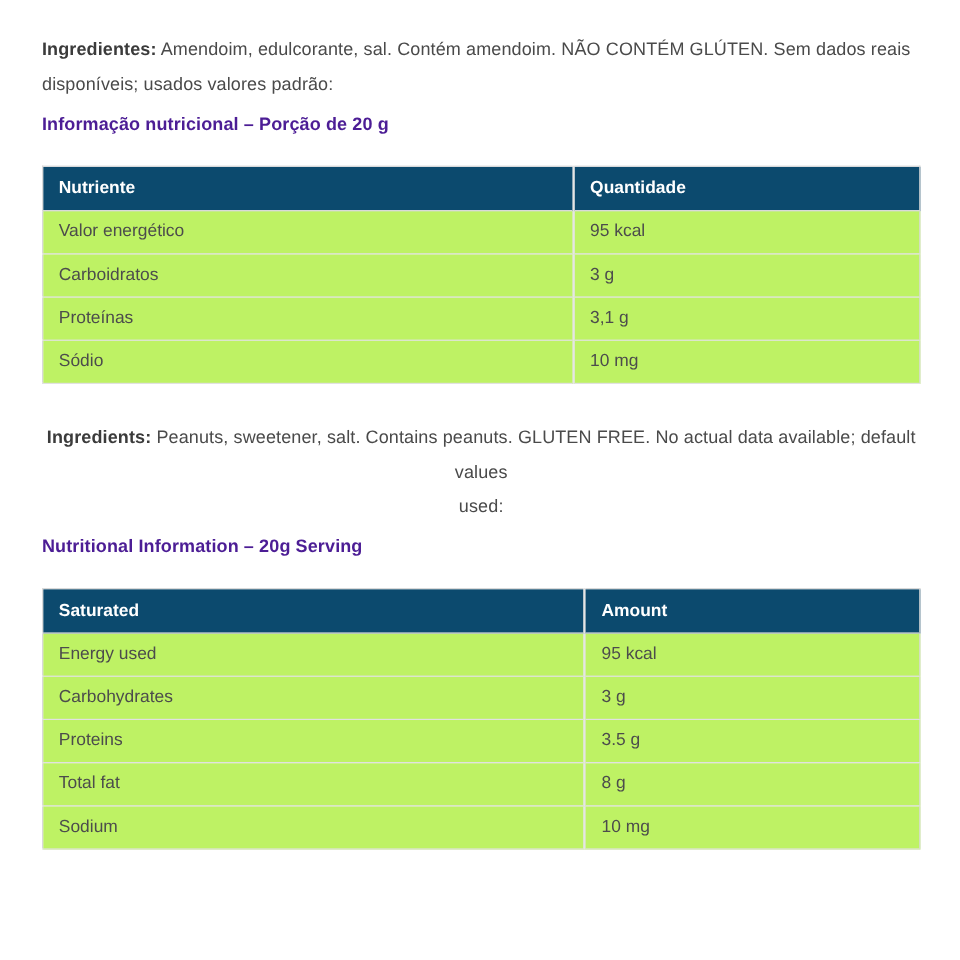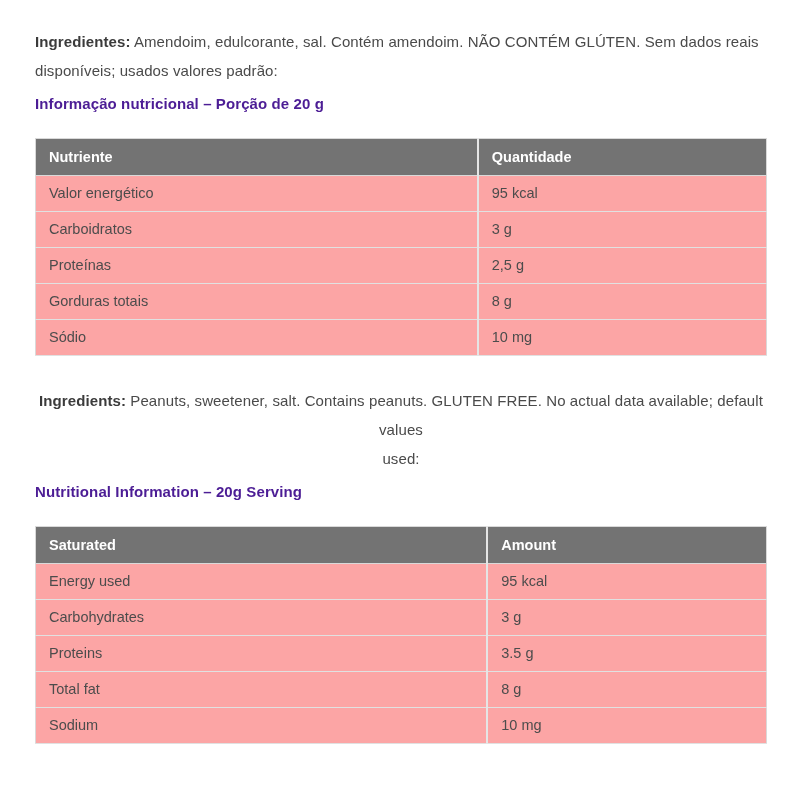--- a/index.html
+++ b/index.html
@@ -42,30 +42,30 @@
   }
   table.nutri {
     width: 100%;
     border-collapse: collapse;
     margin-top: 23px;
     font-size: 14.5px;
     color: #4c4c4c;
     border: 1px solid #d9d9d9;
   }
   table.nutri th {
-    background: #737373;
+    background: #0c4a6e;
     color: #ffffff;
     font-weight: 700;
     text-align: left;
     padding: 9px 13px;
     line-height: 18px;
     border-bottom: 1px solid #d9d9d9;
   }
   table.nutri td {
-    background: #fca5a5;
+    background: #bef264;
     padding: 8px 13px;
     line-height: 19px;
     border-bottom: 1px solid #e1e1e1;
   }
   table.nutri th:first-child,
   table.nutri td:first-child {
     border-right: 2px solid #e5e5e5;
   }
   table.t-pt col.c1 { width: 60.5%; }
   table.t-en col.c1 { width: 61.8%; }
@@ -97,25 +97,21 @@
         <tr>
           <td>Valor energético</td>
           <td>95 kcal</td>
         </tr>
         <tr>
           <td>Carboidratos</td>
           <td>3 g</td>
         </tr>
         <tr>
           <td>Proteínas</td>
-          <td>2,5 g</td>
-        </tr>
-        <tr>
-          <td>Gorduras totais</td>
-          <td>8 g</td>
+          <td>3,1 g</td>
         </tr>
         <tr>
           <td>Sódio</td>
           <td>10 mg</td>
         </tr>
       </tbody>
     </table>
   </section>
 
   <section class="section-en">

